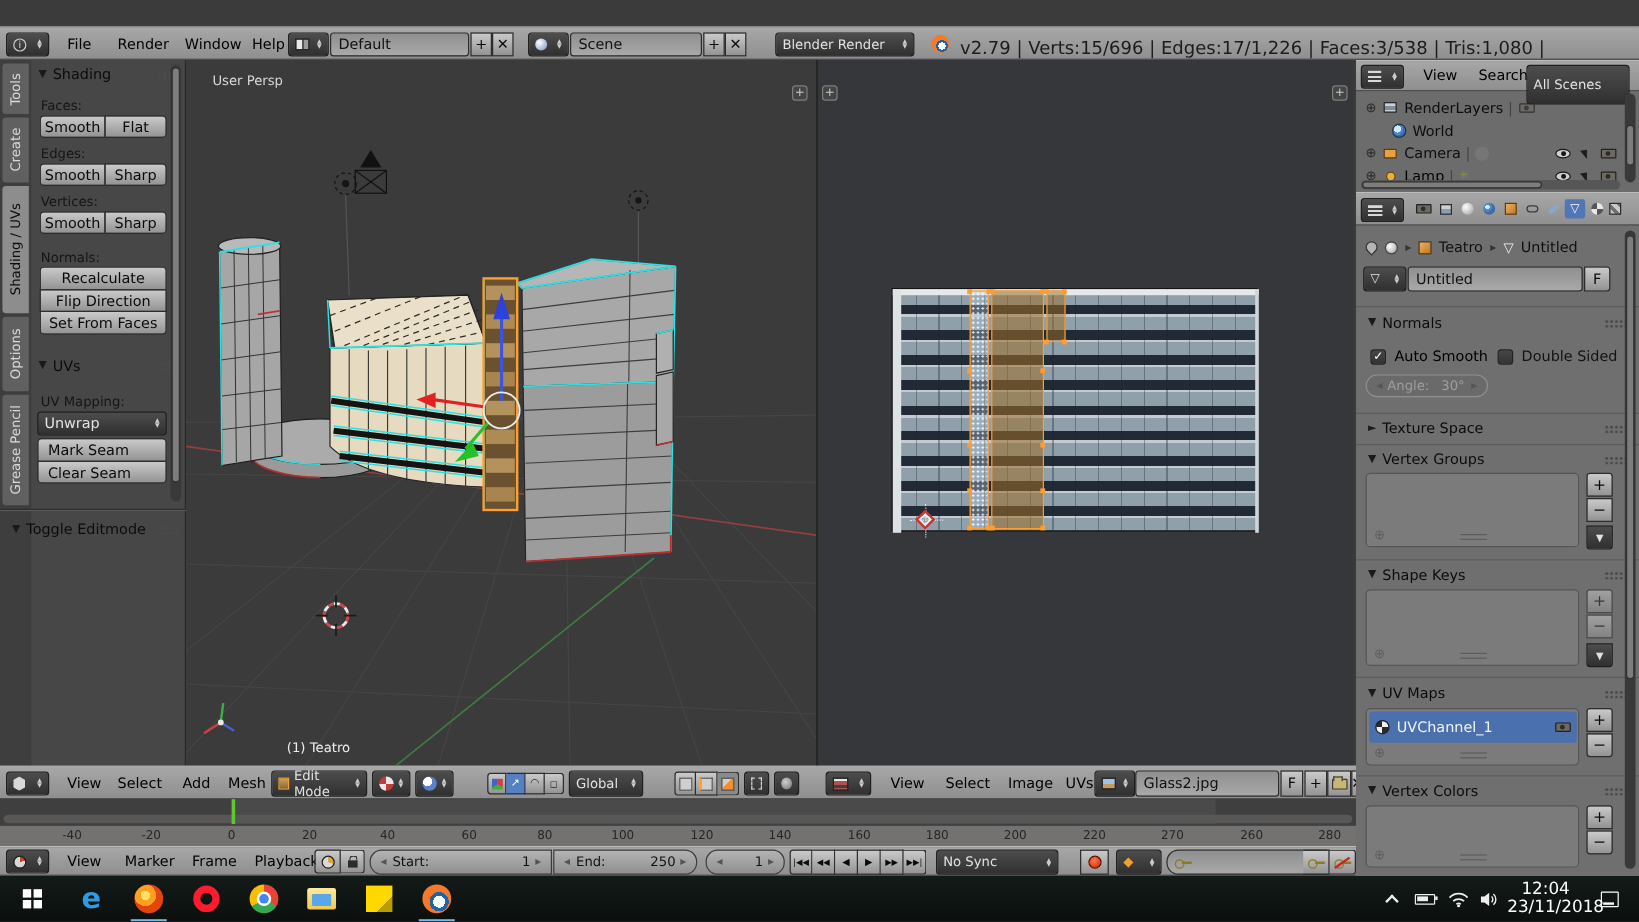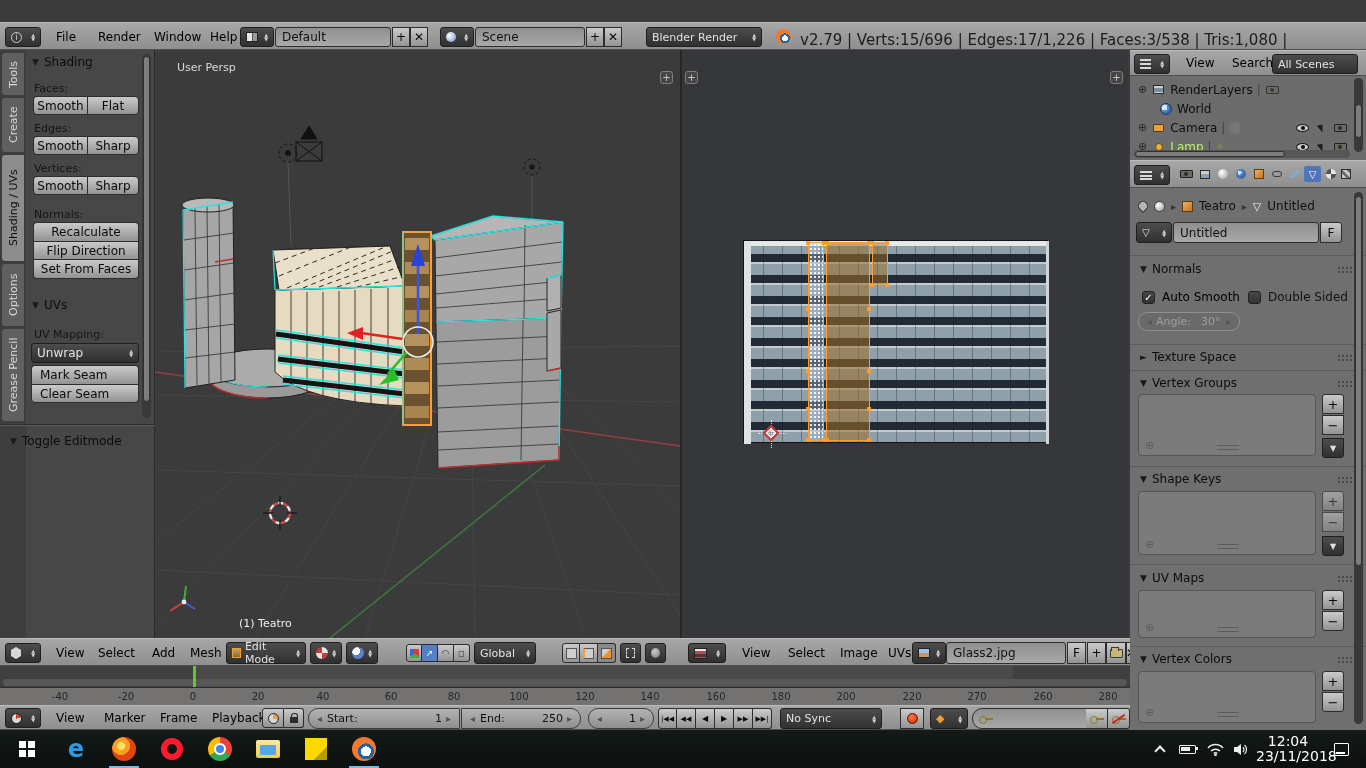--- a/index.html
+++ b/index.html
@@ -424,21 +424,21 @@
   </div>
 
   <div class="abs" style="left:1130px;top:50px;width:236px;height:110px;background:#6c6c6c">
     <div class="abs hdr" style="left:0;top:0;width:236px;height:26px">
       <div class="abs dbtn" style="left:4px;top:3px;width:36px;height:20px">
           <span style="width:11px;height:10px;background:linear-gradient(#d8d8d8 1.6px,transparent 1.6px 4px,#d8d8d8 4px 5.6px,transparent 5.6px 8px,#d8d8d8 8px 9.6px,transparent 9.6px)"></span>
           <span class="updn">▲<br>▼</span>
         </div>
       <span class="abs menu" style="left:52px;top:5px">View</span>
       <span class="abs menu" style="left:98px;top:5px">Search</span>
-      <div class="abs dbtn" style="left:142px;top:3px;width:86px;height:20px">
+      <div class="abs dbtn" style="left:142px;top:3px;width:86px;height:33px">
           <span>All Scenes</span>
         </div>
     </div>
 
     <div class="abs flex" style="left:8px;top:30px;width:210px;height:19px;gap:4px">
       <span class="oplus" style="color:#2a2a2a">⊕</span>
       <span class="rowico">
           <span style="width:11px;height:9px;background:linear-gradient(#cfcfcf 2px,#7a8fa5 2px 6px,#cfcfcf 6px);border:1px solid #2c2c2c"></span>
         </span>
       <span style="color:#0d0d0d">RenderLayers</span>
@@ -467,21 +467,21 @@
         </span>
       <span class="rowico">
           <span class="i-cam"></span>
         </span>
     </div>
     <div class="abs flex" style="left:8px;top:87px;width:210px;height:19px;gap:4px">
       <span class="oplus" style="color:#2a2a2a">⊕</span>
       <span class="rowico">
           <span class="ball" style="width:8px;height:8px;background:#e8b13c;border:1px solid #6a4a10"></span>
         </span>
-      <span style="color:#bef264">Lamp</span>
+      <span style="color:#000000">Lamp</span>
       <span style="color:#444">|</span>
       <span style="color:#8a8a50;font-size:10px">✳</span>
       <span class="rowico" style="margin-left:auto">
           <span class="i-eye"></span>
         </span>
       <span class="rowico">
           <span class="i-cursor"></span>
         </span>
       <span class="rowico">
           <span class="i-cam"></span>
@@ -609,20 +609,25 @@
     <div class="abs lbtn sq" style="left:192px;top:352px;opacity:.55">−</div>
     <div class="abs dbtn sq" style="left:192px;top:376px;justify-content:center;border-radius:0 0 3px 3px;font-size:8px">▼</div>
 
     <div class="abs" style="left:0;top:404px;width:236px;height:1px;background:#5c5c5c"></div>
     <div class="abs phead" style="left:10px;top:411px;width:214px">
         <span class="tri">▼</span>
         <span>UV Maps</span>
         <span class="dots"></span>
       </div>
     <div class="abs listbox" style="left:8px;top:430px;width:178px;height:48px">
+      <div class="abs flex" style="left:2px;top:2px;width:173px;height:26px;background:#4a70ae;border-radius:3px;gap:6px;padding:0 5px">
+        <span class="ball" style="width:12px;height:12px;background:conic-gradient(#f0f0f0 0 25%,#2a2a2a 25% 50%,#f0f0f0 50% 75%,#2a2a2a 75%);border:1px solid #222"></span>
+        <span style="color:#f2f2f2;font-size:12px">UVChannel_1</span>
+        <span class="i-cam" style="margin-left:auto"></span>
+      </div>
       <span class="abs oplus" style="left:6px;top:30px">⊕</span>
       <div class="abs grip" style="left:78px;top:36px"></div>
     </div>
     <div class="abs lbtn sq" style="left:192px;top:430px;border-radius:3px 3px 0 0">+</div>
     <div class="abs lbtn sq" style="left:192px;top:451px;border-radius:0 0 3px 3px">−</div>
 
     <div class="abs" style="left:0;top:486px;width:236px;height:1px;background:#5c5c5c"></div>
     <div class="abs phead" style="left:10px;top:492px;width:214px">
         <span class="tri">▼</span>
         <span>Vertex Colors</span>

